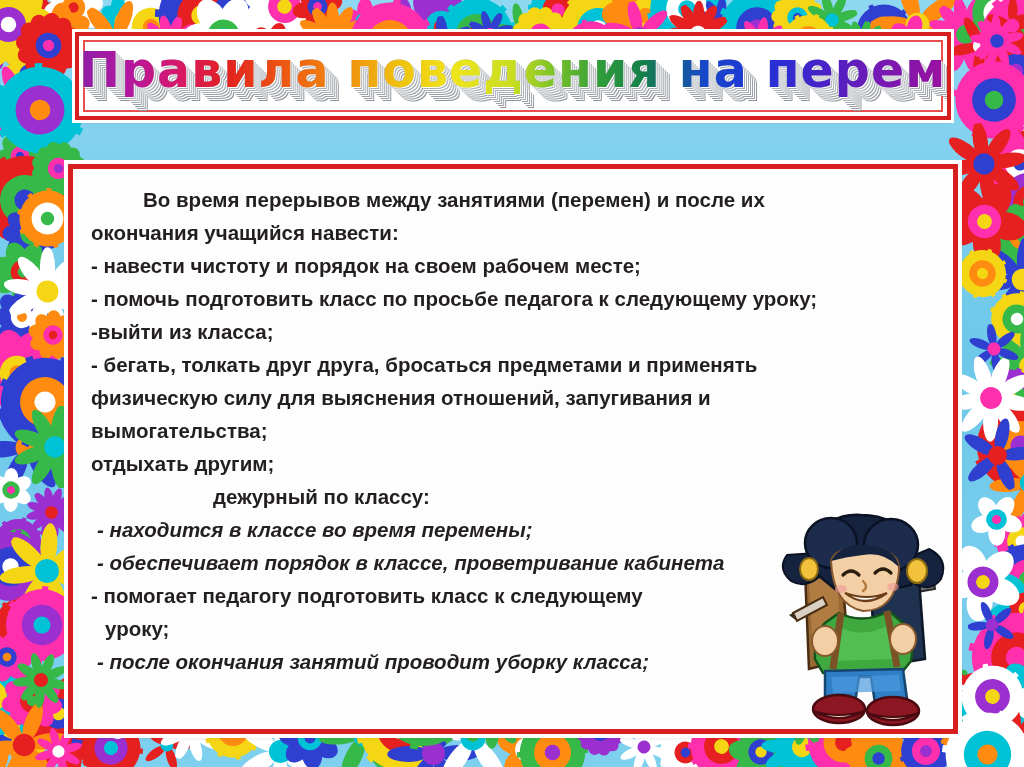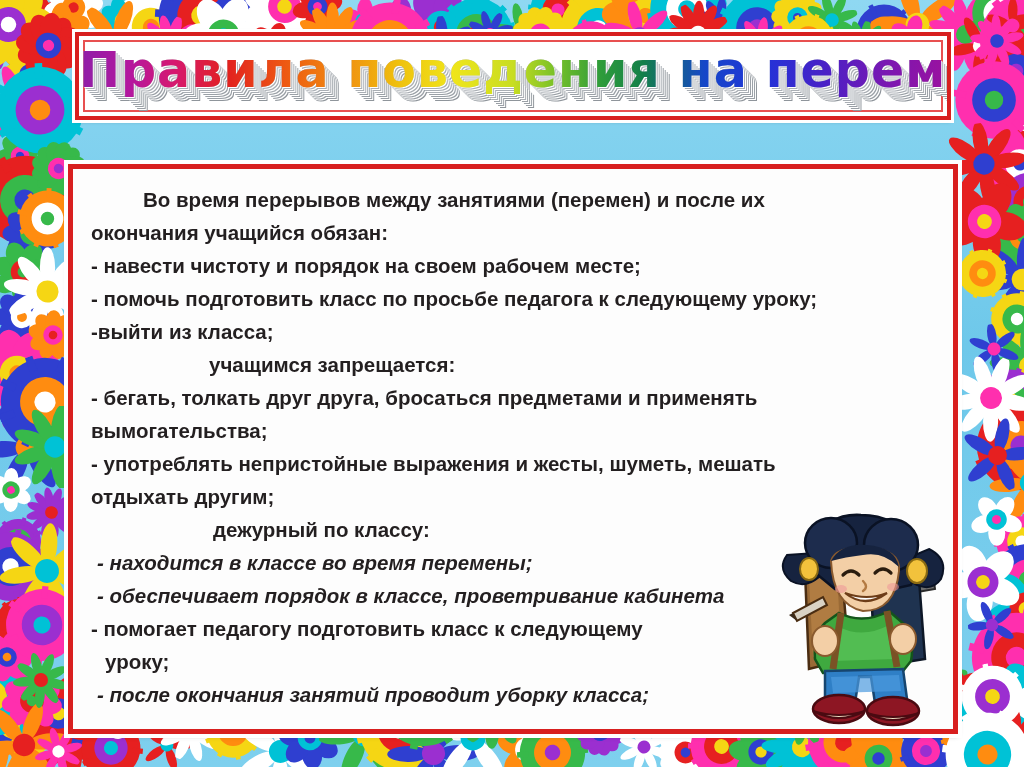--- a/index.html
+++ b/index.html
@@ -2278,28 +2278,27 @@
   <div id="title-plaque">
     <div id="title-inner">
       <div class="wordart wordart-shadow">Правила поведения на перемене</div>
       <div class="wordart wordart-main">Правила поведения на перемене</div>
     </div>
   </div>
 
   <div id="body-panel">
     <div id="rules">
         <div class="ln indent">Во время перерывов между занятиями (перемен) и после их</div>
-        <div class="ln ">окончания учащийся обязан:</div>
+        <div class="ln ">окончания учащийся навести:</div>
         <div class="ln ">- навести чистоту и порядок на своем рабочем месте;</div>
         <div class="ln ">- помочь подготовить класс по просьбе педагога к следующему уроку;</div>
         <div class="ln ">-выйти из класса;</div>
-        <div class="ln indent2">учащимся запрещается:</div>
         <div class="ln ">- бегать, толкать друг друга, бросаться предметами и применять</div>
+        <div class="ln ">физическую силу для выяснения отношений, запугивания и</div>
         <div class="ln ">вымогательства;</div>
-        <div class="ln ">- употреблять непристойные выражения и жесты, шуметь, мешать</div>
         <div class="ln ">отдыхать другим;</div>
         <div class="ln indent3">дежурный по классу:</div>
         <div class="ln sub">- находится в классе  во время перемены;</div>
         <div class="ln sub">- обеспечивает порядок в классе, проветривание кабинета</div>
         <div class="ln ">- помогает педагогу подготовить класс к следующему</div>
         <div class="ln small-indent">уроку;</div>
         <div class="ln sub">- после окончания занятий проводит уборку класса;</div>
       </div>
 
     <div id="schoolgirl">

